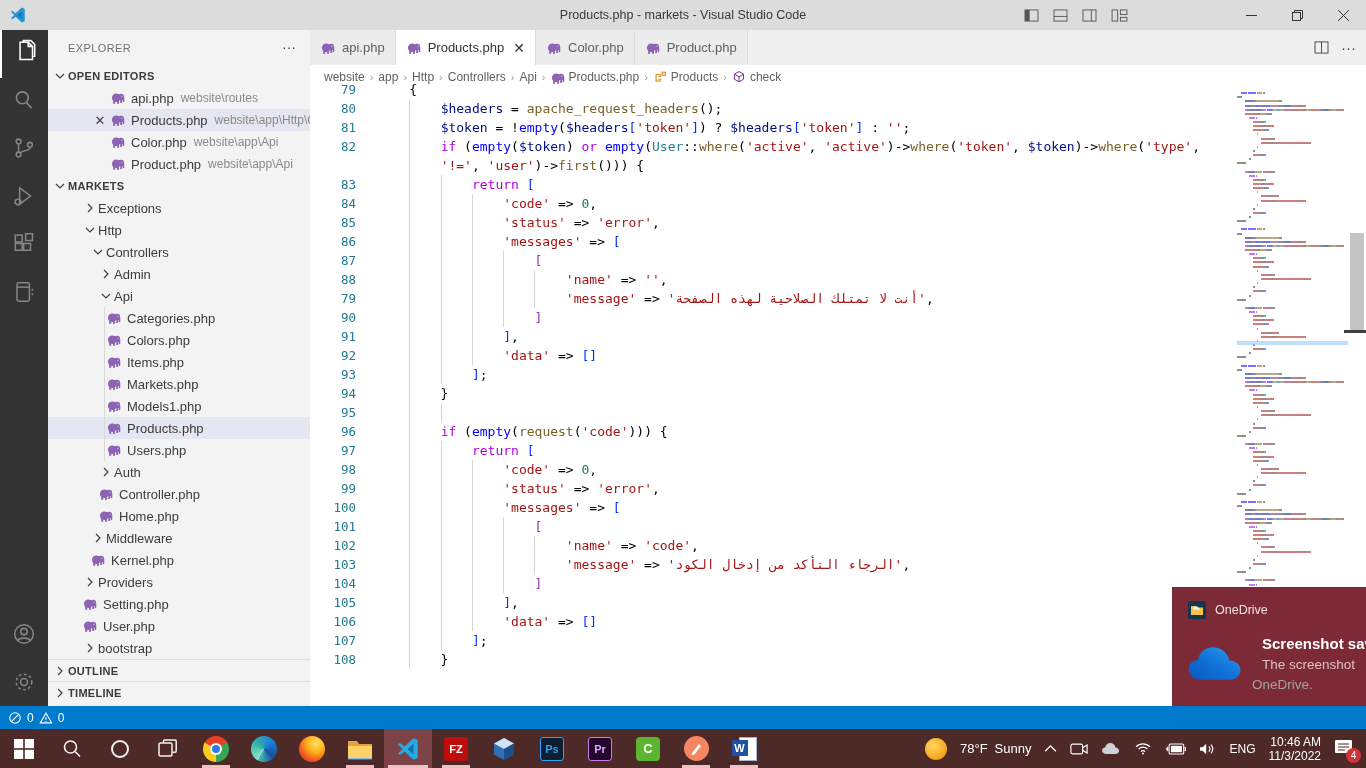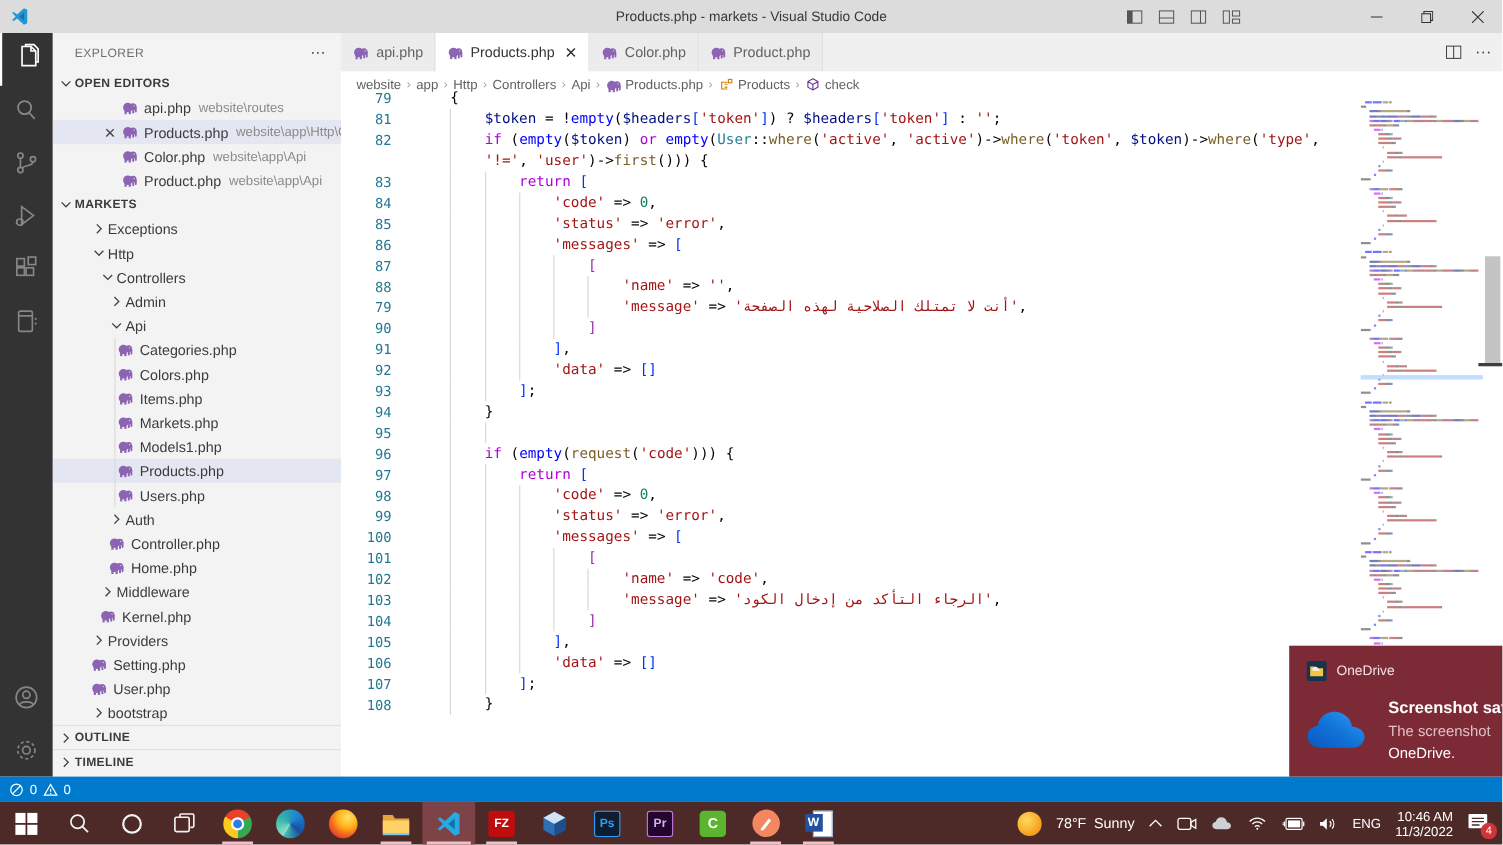--- a/index.html
+++ b/index.html
@@ -77,21 +77,21 @@
   #tray{position:absolute;right:2px;top:0;height:39px;display:flex;align-items:center;gap:13px;color:#fff;font-size:13px}
   #clock{text-align:right;font-size:12px;line-height:14px}
   .badge{position:absolute;right:-5px;bottom:-4px;width:15px;height:15px;border-radius:50%;background:#d13438;
          color:#fff;font-size:10px;display:flex;align-items:center;justify-content:center}
   
   #notif{position:absolute;left:1172px;top:587px;width:240px;height:119px;background:#7d2a37;color:#fff;overflow:hidden}
   #notif-head{position:absolute;left:16px;top:14px;display:flex;align-items:center;gap:9px;font-size:12.5px;color:#f2e2e5}
   #notif-appicon{width:18px;height:18px;background:#16344f;border-radius:2px;display:flex;align-items:center;justify-content:center}
   #notif-title{position:absolute;left:90px;top:48px;font-weight:bold;font-size:15px;white-space:nowrap}
   #notif-l1{position:absolute;left:90px;top:70px;font-size:13.5px;color:#dfc2c7;white-space:nowrap}
-  #notif-l2{position:absolute;left:90px;top:90px;font-size:13.5px;color:#ffffff;white-space:nowrap}
+  #notif-l2{position:absolute;left:80px;top:90px;font-size:13.5px;color:#a3a3a3;white-space:nowrap}
   #notif-cloud{position:absolute;left:14px;top:52px}
 </style>
 </head>
 <body>
 
 <div id="screen">
 
   <div id="titlebar">
     <svg id="vscode-logo" viewBox="0 0 24 24">
       <path fill="#2196d4" d="M17 2l4 1.8v16.4L17 22l-8.2-7.6-4.2 3.2-2-1.2 4.4-4.4L2.6 7.6l2-1.2 4.2 3.2L17 2z"></path>
@@ -660,20 +660,24 @@
             </svg></span>
           <span>check</span>
         </span>
       </div>
     <div id="code">
         <div class="cl">
           <span class="gut">79</span>
           <span class="ct"><span class="tk-d">    {</span></span>
         </div>
         <div class="cl">
+          <span class="gut">80</span>
+          <span class="ct"><span class="ig" style="left: 31.2664px;"></span><span class="tk-d">        </span><span class="tk-v">$headers</span><span class="tk-d"> = </span><span class="tk-f">apache_request_headers</span><span class="tk-d">();</span></span>
+        </div>
+        <div class="cl">
           <span class="gut">81</span>
           <span class="ct"><span class="ig" style="left: 31.2664px;"></span><span class="tk-d">        </span><span class="tk-v">$token</span><span class="tk-d"> = !</span><span class="tk-k">empty</span><span class="tk-d">(</span><span class="tk-v">$headers</span><span class="tk-b1">[</span><span class="tk-s">'token'</span><span class="tk-b1">]</span><span class="tk-d">) ? </span><span class="tk-v">$headers</span><span class="tk-b1">[</span><span class="tk-s">'token'</span><span class="tk-b1">]</span><span class="tk-d"> : </span><span class="tk-s">''</span><span class="tk-d">;</span></span>
         </div>
         <div class="cl">
           <span class="gut">82</span>
           <span class="ct"><span class="ig" style="left: 31.2664px;"></span><span class="tk-d">        </span><span class="tk-c">if</span><span class="tk-d"> (</span><span class="tk-k">empty</span><span class="tk-d">(</span><span class="tk-v">$token</span><span class="tk-d">) </span><span class="tk-c">or</span><span class="tk-d"> </span><span class="tk-k">empty</span><span class="tk-d">(</span><span class="tk-t">User</span><span class="tk-d">::</span><span class="tk-f">where</span><span class="tk-d">(</span><span class="tk-s">'active'</span><span class="tk-d">, </span><span class="tk-s">'active'</span><span class="tk-d">)-&gt;</span><span class="tk-f">where</span><span class="tk-d">(</span><span class="tk-s">'token'</span><span class="tk-d">, </span><span class="tk-v">$token</span><span class="tk-d">)-&gt;</span><span class="tk-f">where</span><span class="tk-d">(</span><span class="tk-s">'type'</span><span class="tk-d">,</span></span>
         </div>
         <div class="cl">
           <span class="gut"></span>
           <span class="ct"><span class="ig" style="left: 31.2664px;"></span><span class="tk-d">        </span><span class="tk-s">'!='</span><span class="tk-d">, </span><span class="tk-s">'user'</span><span class="tk-d">)-&gt;</span><span class="tk-f">first</span><span class="tk-d">())) {</span></span>

